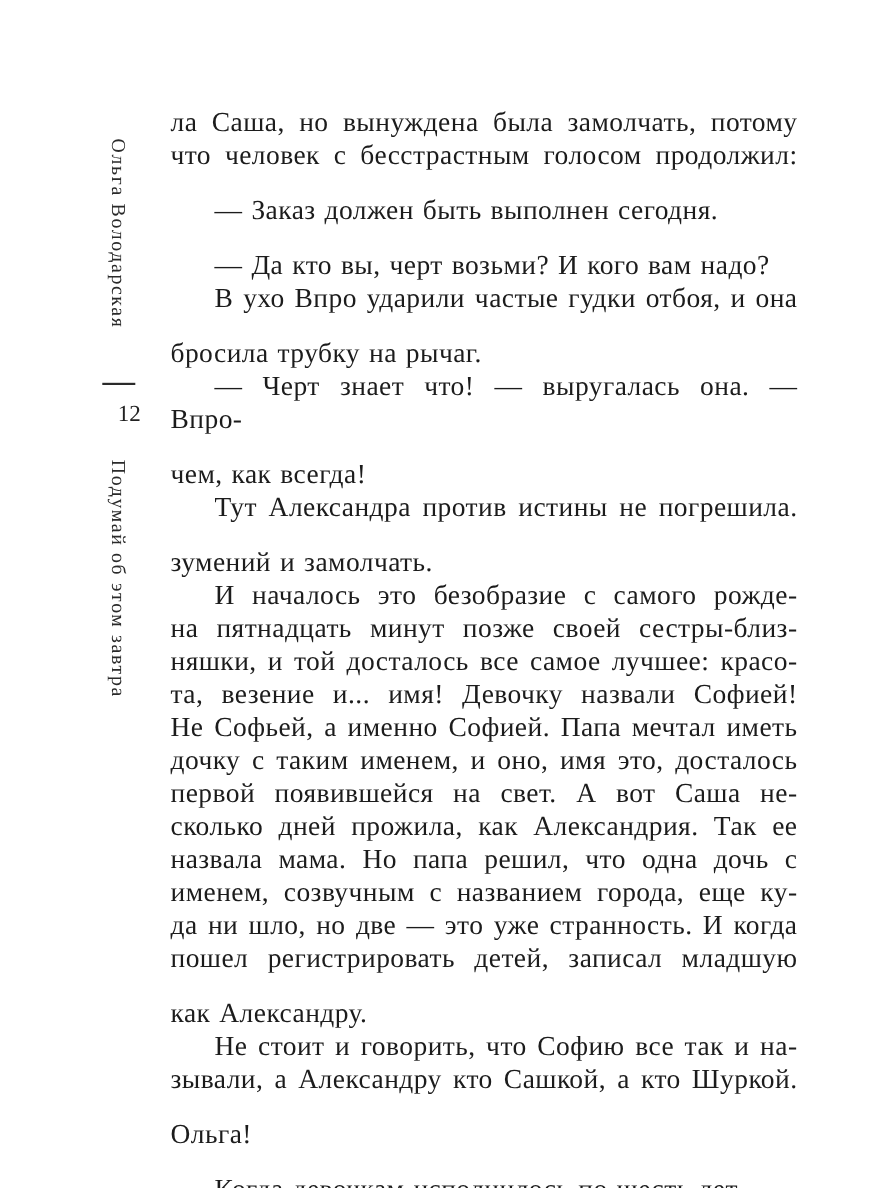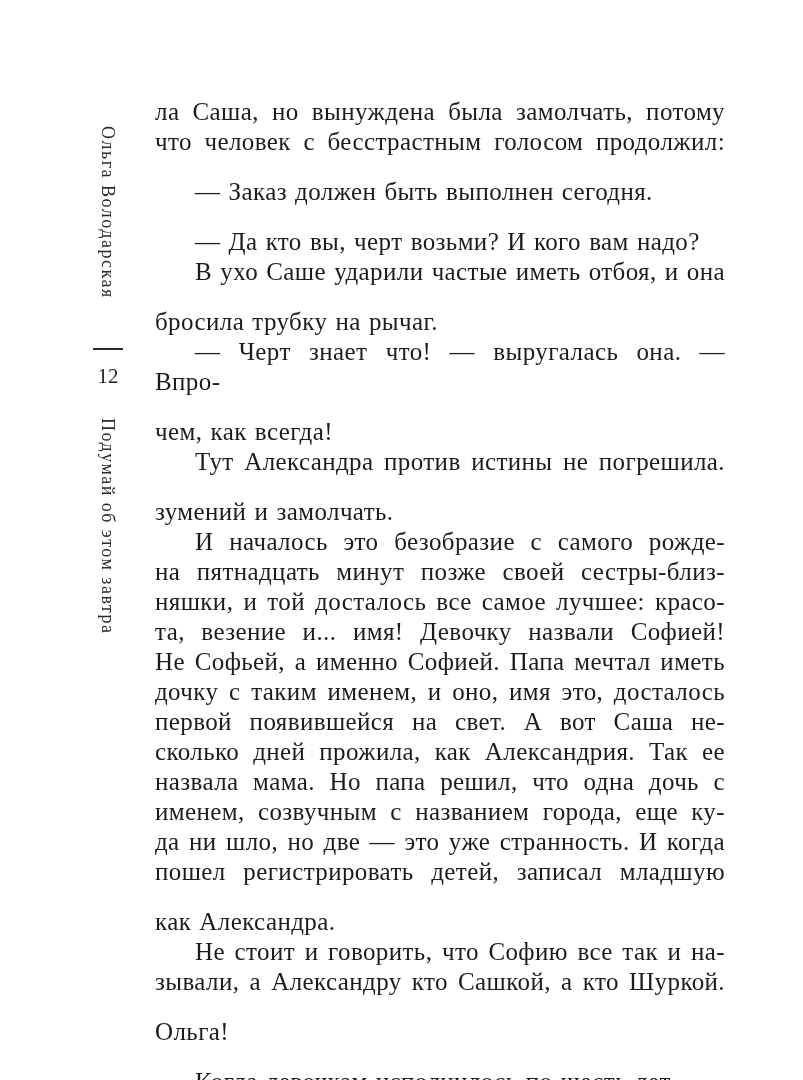--- a/index.html
+++ b/index.html
@@ -32,21 +32,21 @@
   .divider-rule {
     position: absolute;
     left: 93px; top: 348px;
     width: 30px; height: 2px;
     background: #2a2a2a;
   }
   .page-number {
     position: absolute;
     left: 88px; top: 364px;
     width: 40px;
-    text-align: center;
+    text-align: right;
     font-size: 21px;
     color: #222;
   }
   .running-title {
     position: absolute;
     left: 93px; top: 418px;
     width: 30px;
     line-height: 30px;
     font-size: 18px;
     color: #2a2a2a;
@@ -91,21 +91,21 @@
         <div class="line">ла Саша, но вынуждена была замолчать, потому</div>
         <div class="line">что человек с бесстрастным голосом продолжил:</div>
       </div>
       <div class="para indent">
         <div class="line last">— Заказ должен быть выполнен сегодня.</div>
       </div>
       <div class="para indent">
         <div class="line last">— Да кто вы, черт возьми? И кого вам надо?</div>
       </div>
       <div class="para indent">
-        <div class="line">В ухо Саше ударили частые иметь отбоя, и она</div>
+        <div class="line">В ухо Впро ударили частые гудки отбоя, и она</div>
         <div class="line last">бросила трубку на рычаг.</div>
       </div>
       <div class="para indent">
         <div class="line">— Черт знает что! — выругалась она. — Впро-</div>
         <div class="line last">чем, как всегда!</div>
       </div>
       <div class="para indent">
         <div class="line">Тут Александра против истины не погрешила.</div>
         <div class="line last">зумений и замолчать.</div>
       </div>
@@ -115,21 +115,21 @@
         <div class="line">няшки, и той досталось все самое лучшее: красо-</div>
         <div class="line">та, везение и... имя! Девочку назвали Софией!</div>
         <div class="line">Не Софьей, а именно Софией. Папа мечтал иметь</div>
         <div class="line">дочку с таким именем, и оно, имя это, досталось</div>
         <div class="line">первой появившейся на свет. А вот Саша не-</div>
         <div class="line">сколько дней прожила, как Александрия. Так ее</div>
         <div class="line">назвала мама. Но папа решил, что одна дочь с</div>
         <div class="line">именем, созвучным с названием города, еще ку-</div>
         <div class="line">да ни шло, но две — это уже странность. И когда</div>
         <div class="line">пошел регистрировать детей, записал младшую</div>
-        <div class="line last">как Александра.</div>
+        <div class="line last">как Александру.</div>
       </div>
       <div class="para indent">
         <div class="line">Не стоит и говорить, что Софию все так и на-</div>
         <div class="line">зывали, а Александру кто Сашкой, а кто Шуркой.</div>
         <div class="line last">Ольга!</div>
       </div>
       <div class="para indent">
         <div class="line last">Когда девочкам исполнилось по шесть лет,</div>
       </div>
     </main>

